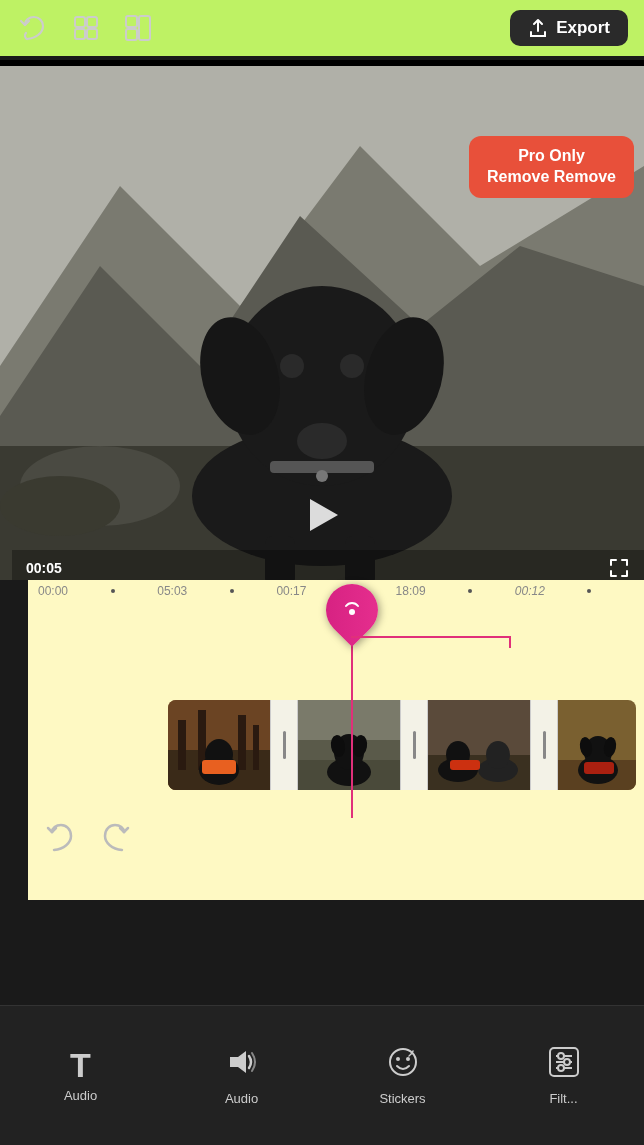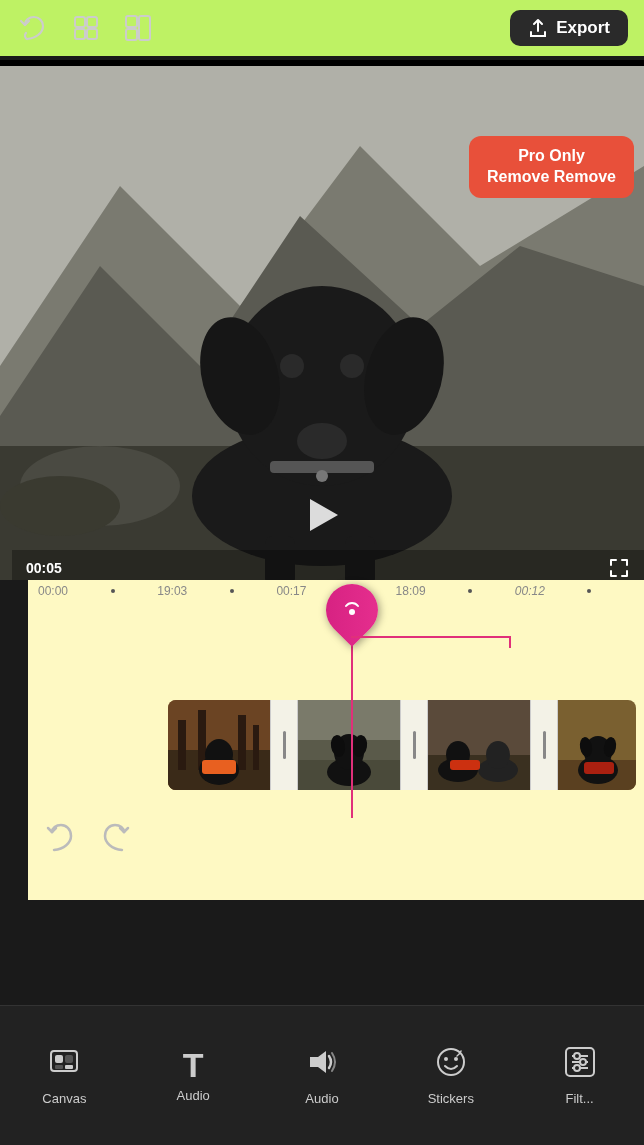--- a/index.html
+++ b/index.html
@@ -286,21 +286,21 @@
   </div>
 </div>
 
 <div class="timeline-area">
 
   <div class="ruler-items">
     <span class="ruler-item" style="color:#888;font-size:12px;">00:00</span>
     <span class="ruler-spacer">
       <span style="width:4px;height:4px;border-radius:50%;background:#555;display:inline-block;"></span>
     </span>
-    <span class="ruler-item" style="color:#888;font-size:12px;">19:03</span>
+    <span class="ruler-item" style="color:#888;font-size:12px;">05:03</span>
     <span class="ruler-spacer">
       <span style="width:4px;height:4px;border-radius:50%;background:#555;display:inline-block;"></span>
     </span>
     <span class="ruler-item" style="color:#888;font-size:12px;">00:17</span>
     <span class="ruler-spacer">
       <span style="width:4px;height:4px;border-radius:50%;background:#555;display:inline-block;"></span>
     </span>
     <span class="ruler-item" style="color:#888;font-size:12px;">18:09</span>
     <span class="ruler-spacer">
       <span style="width:4px;height:4px;border-radius:50%;background:#555;display:inline-block;"></span>
@@ -418,32 +418,20 @@
         <path d="M24 10 L28 6" stroke="#bbb" stroke-width="2.5" stroke-linecap="round"></path>
         <path d="M24 10 L20 6" stroke="#bbb" stroke-width="2.5" stroke-linecap="round"></path>
       </svg>
     </div>
   </div>
 
 </div>
 
 <div class="bottom-toolbar">
 
-  <div class="toolbar-item">
-    <span class="toolbar-icon">
-      <svg width="32" height="32" viewBox="0 0 32 32" fill="none">
-        <rect x="3" y="5" width="26" height="20" rx="3" stroke="#ccc" stroke-width="2"></rect>
-        <rect x="7" y="9" width="8" height="8" rx="2" fill="#ccc"></rect>
-        <rect x="17" y="9" width="8" height="8" rx="2" fill="#555"></rect>
-        <rect x="7" y="19" width="8" height="4" rx="1" fill="#555"></rect>
-        <rect x="17" y="19" width="8" height="4" rx="1" fill="#ccc"></rect>
-      </svg>
-    </span>
-    <span class="toolbar-label">Canvas</span>
-  </div>
 
 
   <div class="toolbar-item">
     <span class="toolbar-icon" style="font-size:34px;font-weight:700;color:#ccc;line-height:1;">T</span>
     <span class="toolbar-label">Audio</span>
   </div>
 
   <div class="toolbar-item">
     <span class="toolbar-icon">
       <svg width="32" height="32" viewBox="0 0 32 32" fill="none">

